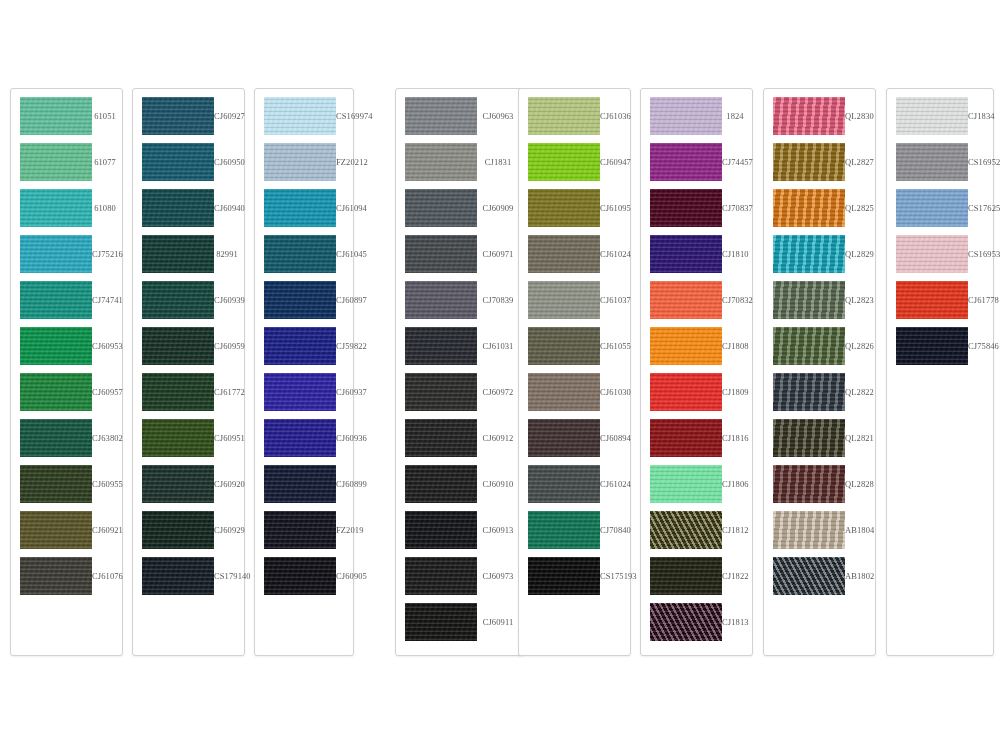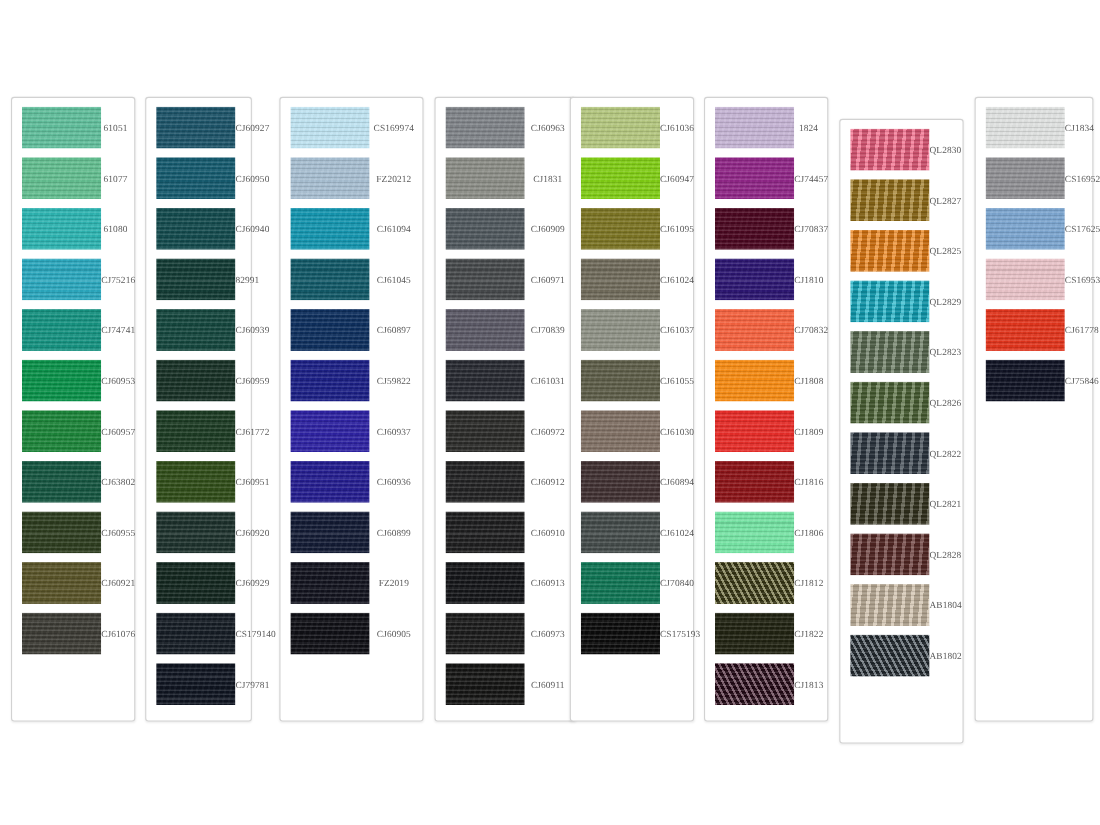--- a/index.html
+++ b/index.html
@@ -187,21 +187,21 @@
         </div>
         <div class="label">CJ60921</div>
       </div>
       <div class="row">
         <div class="sw-wrap">
           <div class="sw" style="background: rgb(59, 58, 51);"></div>
         </div>
         <div class="label">CJ61076</div>
       </div>
     </div>
-    <div class="panel" style="left: 132px; width: 97px;">
+    <div class="panel" style="left: 132px; width: 113px;">
       <div class="row">
         <div class="sw-wrap">
           <div class="sw" style="background: rgb(27, 82, 103);"></div>
         </div>
         <div class="label">CJ60927</div>
       </div>
       <div class="row">
         <div class="sw-wrap">
           <div class="sw" style="background: rgb(20, 89, 109);"></div>
         </div>
@@ -254,28 +254,22 @@
           <div class="sw" style="background: rgb(17, 37, 29);"></div>
         </div>
         <div class="label">CJ60929</div>
       </div>
       <div class="row">
         <div class="sw-wrap">
           <div class="sw" style="background: rgb(20, 27, 35);"></div>
         </div>
         <div class="label">CS179140</div>
       </div>
-      <div class="row">
-        <div class="sw-wrap">
-          <div class="sw" style="background: rgb(14, 20, 32);"></div>
-        </div>
-        <div class="label">CJ79781</div>
-      </div>
-    </div>
-    <div class="panel" style="left: 254px; width: 131px;">
+    </div>
+    <div class="panel" style="left: 254px; width: 100px;">
       <div class="row">
         <div class="sw-wrap">
           <div class="sw" style="background: rgb(191, 227, 241);"></div>
         </div>
         <div class="label">CS169974</div>
       </div>
       <div class="row">
         <div class="sw-wrap">
           <div class="sw" style="background: rgb(167, 190, 209);"></div>
         </div>
@@ -545,21 +539,21 @@
         </div>
         <div class="label">CJ1822</div>
       </div>
       <div class="row">
         <div class="sw-wrap">
           <div class="sw twist" style="background: rgb(58, 15, 35);"></div>
         </div>
         <div class="label">CJ1813</div>
       </div>
     </div>
-    <div class="panel" style="left: 763px; width: 113px; margin-top: 20px;">
+    <div class="panel" style="left: 763px; width: 113px;">
       <div class="row">
         <div class="sw-wrap">
           <div class="sw vari" style="background: rgb(240, 94, 127);"></div>
         </div>
         <div class="label">QL2830</div>
       </div>
       <div class="row">
         <div class="sw-wrap">
           <div class="sw vari" style="background: rgb(154, 115, 24);"></div>
         </div>

